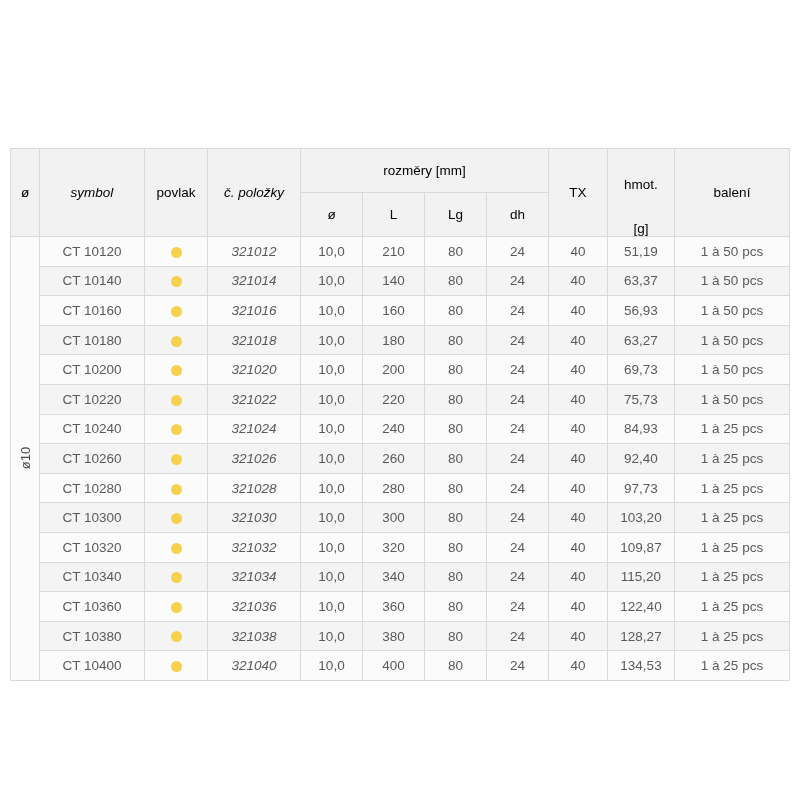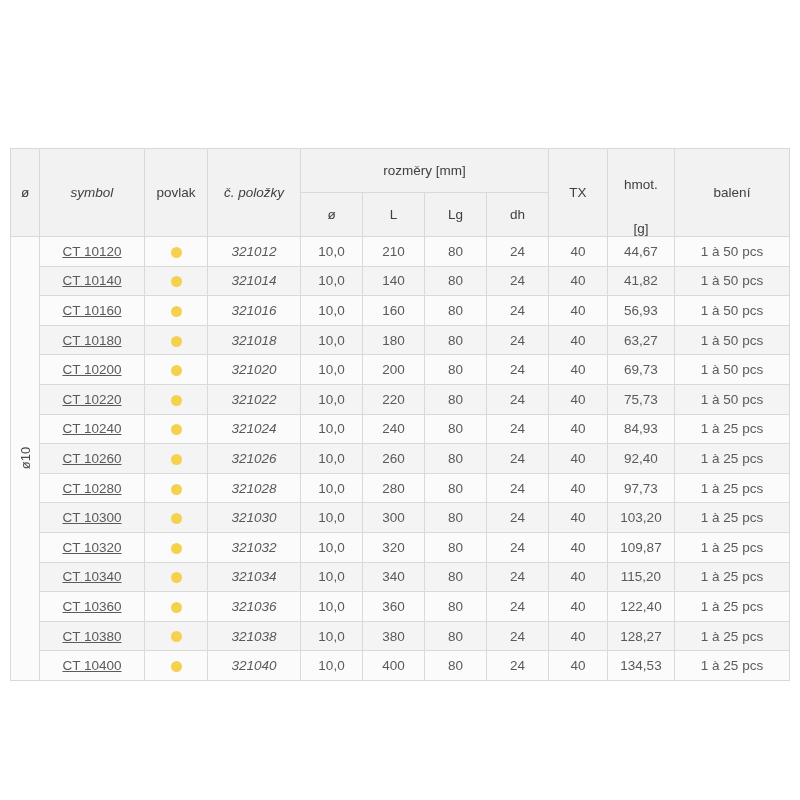--- a/index.html
+++ b/index.html
@@ -29,21 +29,21 @@
   }
   table.spec th, table.spec td {
     border: 1px solid #d9d9d9;
     text-align: center;
     vertical-align: middle;
     font-weight: normal;
     padding: 0;
   }
   thead th {
     background: #f2f2f2;
-    color: #404040;
+    color: #000000;
     font-size: 13.5px;
     height: 30px;
   }
   th.tall { height: 60px; }
   th.left-pad {
     text-align: left;
     padding-left: 12px;
     font-style: italic;
   }
   tbody td {
@@ -64,21 +64,20 @@
   td.rowlabel .vert {
     position: absolute;
     left: 50%;
     top: 50%;
     transform: translate(-50%, -50%) rotate(-90deg);
     white-space: nowrap;
   }
   td.symbol {
     text-align: left;
     padding-left: 12px;
-    text-decoration: underline;
   }
   .dot {
     display: inline-block;
     width: 11px;
     height: 11px;
     border-radius: 50%;
     background: #f5d14e;
     vertical-align: middle;
   }
   
@@ -127,33 +126,33 @@
             <span class="vert">ø10</span>
           </td>
           <td class="c1 symbol">CT 10120</td>
           <td class="c2"><span class="dot" style="background: rgb(245, 209, 78);"></span></td>
           <td class="c3">321012</td>
           <td class="c4">10,0</td>
           <td class="c5">210</td>
           <td class="c6">80</td>
           <td class="c7">24</td>
           <td class="c8">40</td>
-          <td class="c9">44,67</td>
+          <td class="c9">51,19</td>
           <td class="c10">1 à 50 pcs</td>
         </tr>
         <tr>
           <td class="c1 symbol">CT 10140</td>
           <td class="c2"><span class="dot" style="background: rgb(245, 209, 78);"></span></td>
           <td class="c3">321014</td>
           <td class="c4">10,0</td>
           <td class="c5">140</td>
           <td class="c6">80</td>
           <td class="c7">24</td>
           <td class="c8">40</td>
-          <td class="c9">41,82</td>
+          <td class="c9">63,37</td>
           <td class="c10">1 à 50 pcs</td>
         </tr>
         <tr>
           <td class="c1 symbol">CT 10160</td>
           <td class="c2"><span class="dot" style="background: rgb(245, 209, 78);"></span></td>
           <td class="c3">321016</td>
           <td class="c4">10,0</td>
           <td class="c5">160</td>
           <td class="c6">80</td>
           <td class="c7">24</td>

